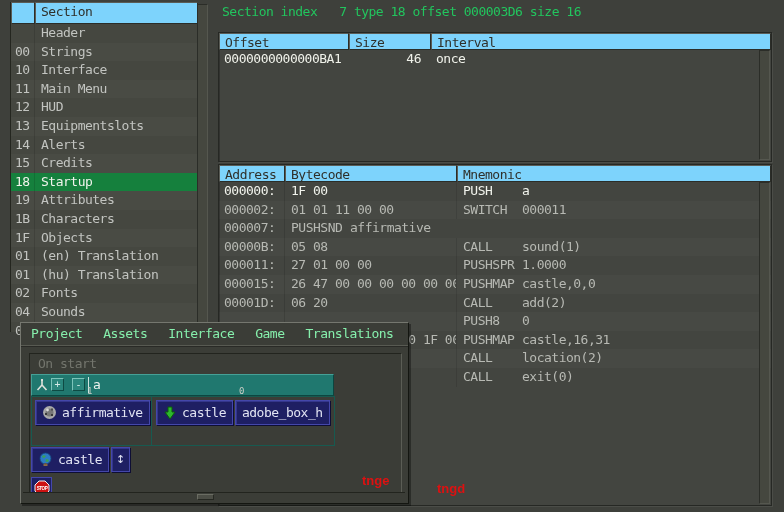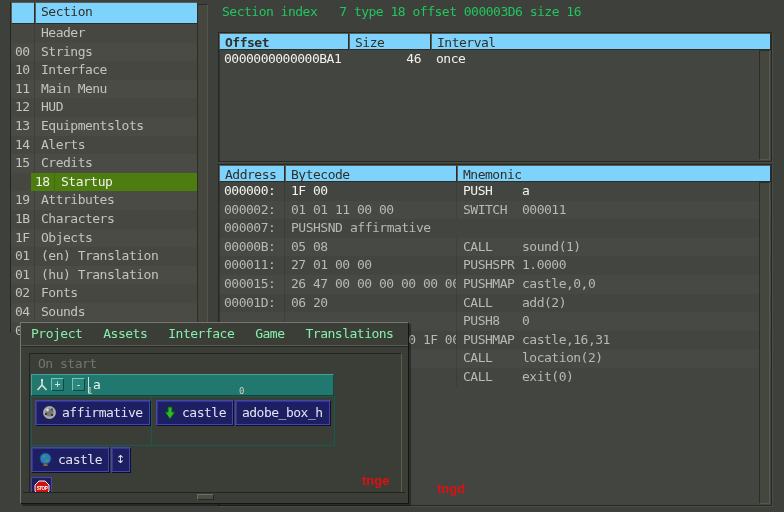--- a/index.html
+++ b/index.html
@@ -15,27 +15,27 @@
   
   #sidebar{position:absolute;left:10px;top:2px;width:198px;height:330px;}
   #side-main{position:absolute;left:0;top:0;width:187px;height:330px;background:#454740;border-left:1px solid #24261f;}
   #side-head{display:flex;height:22px;}
   #side-head .hc1{width:24px;}
   #side-head .hc2{flex:1;}
   .side-row{display:flex;height:18.6px;line-height:18.6px;white-space:nowrap;}
   .side-row:nth-child(even){background:rgba(255,255,255,0.025);}
   .side-row .code{width:24px;padding-left:4px;box-sizing:border-box;border-right:1px solid rgba(0,0,0,0.12);}
   .side-row .label{padding-left:6px;}
-  .side-row.sel{background:#4d7c0f;color:#f1f3ec;margin-left:20px;}
+  .side-row.sel{background:#15803d;color:#f1f3ec;}
   
   #panel-title{position:absolute;left:222px;top:4px;white-space:pre;color:#22c55e;}
   
   #offtable{left:218px;top:32px;width:552px;height:128px;}
   .ohead{display:flex;height:17px;}
-  .ohead .h1{width:130px;font-weight:bold;} .ohead .h2{width:82px;} .ohead .h3{flex:1;}
+  .ohead .h1{width:130px;} .ohead .h2{width:82px;} .ohead .h3{flex:1;}
   .orow{display:flex;height:17.5px;line-height:17.5px;color:#f0f2ea;}
   .o-off{width:130px;padding-left:5px;box-sizing:border-box;}
   .o-size{width:82px;text-align:right;padding-right:10px;box-sizing:border-box;}
   .o-int{padding-left:5px;}
   
   #distable{left:218px;top:164px;width:552px;height:340px;}
   .dhead{display:flex;height:17px;}
   .dhead .h1{width:66px;} .dhead .h2{width:172px;} .dhead .h3{flex:1;}
   .drow{display:flex;height:18.6px;line-height:18.6px;color:#b7b9b3;white-space:pre;}
   .drow:nth-child(even){background:rgba(255,255,255,0.022);}

